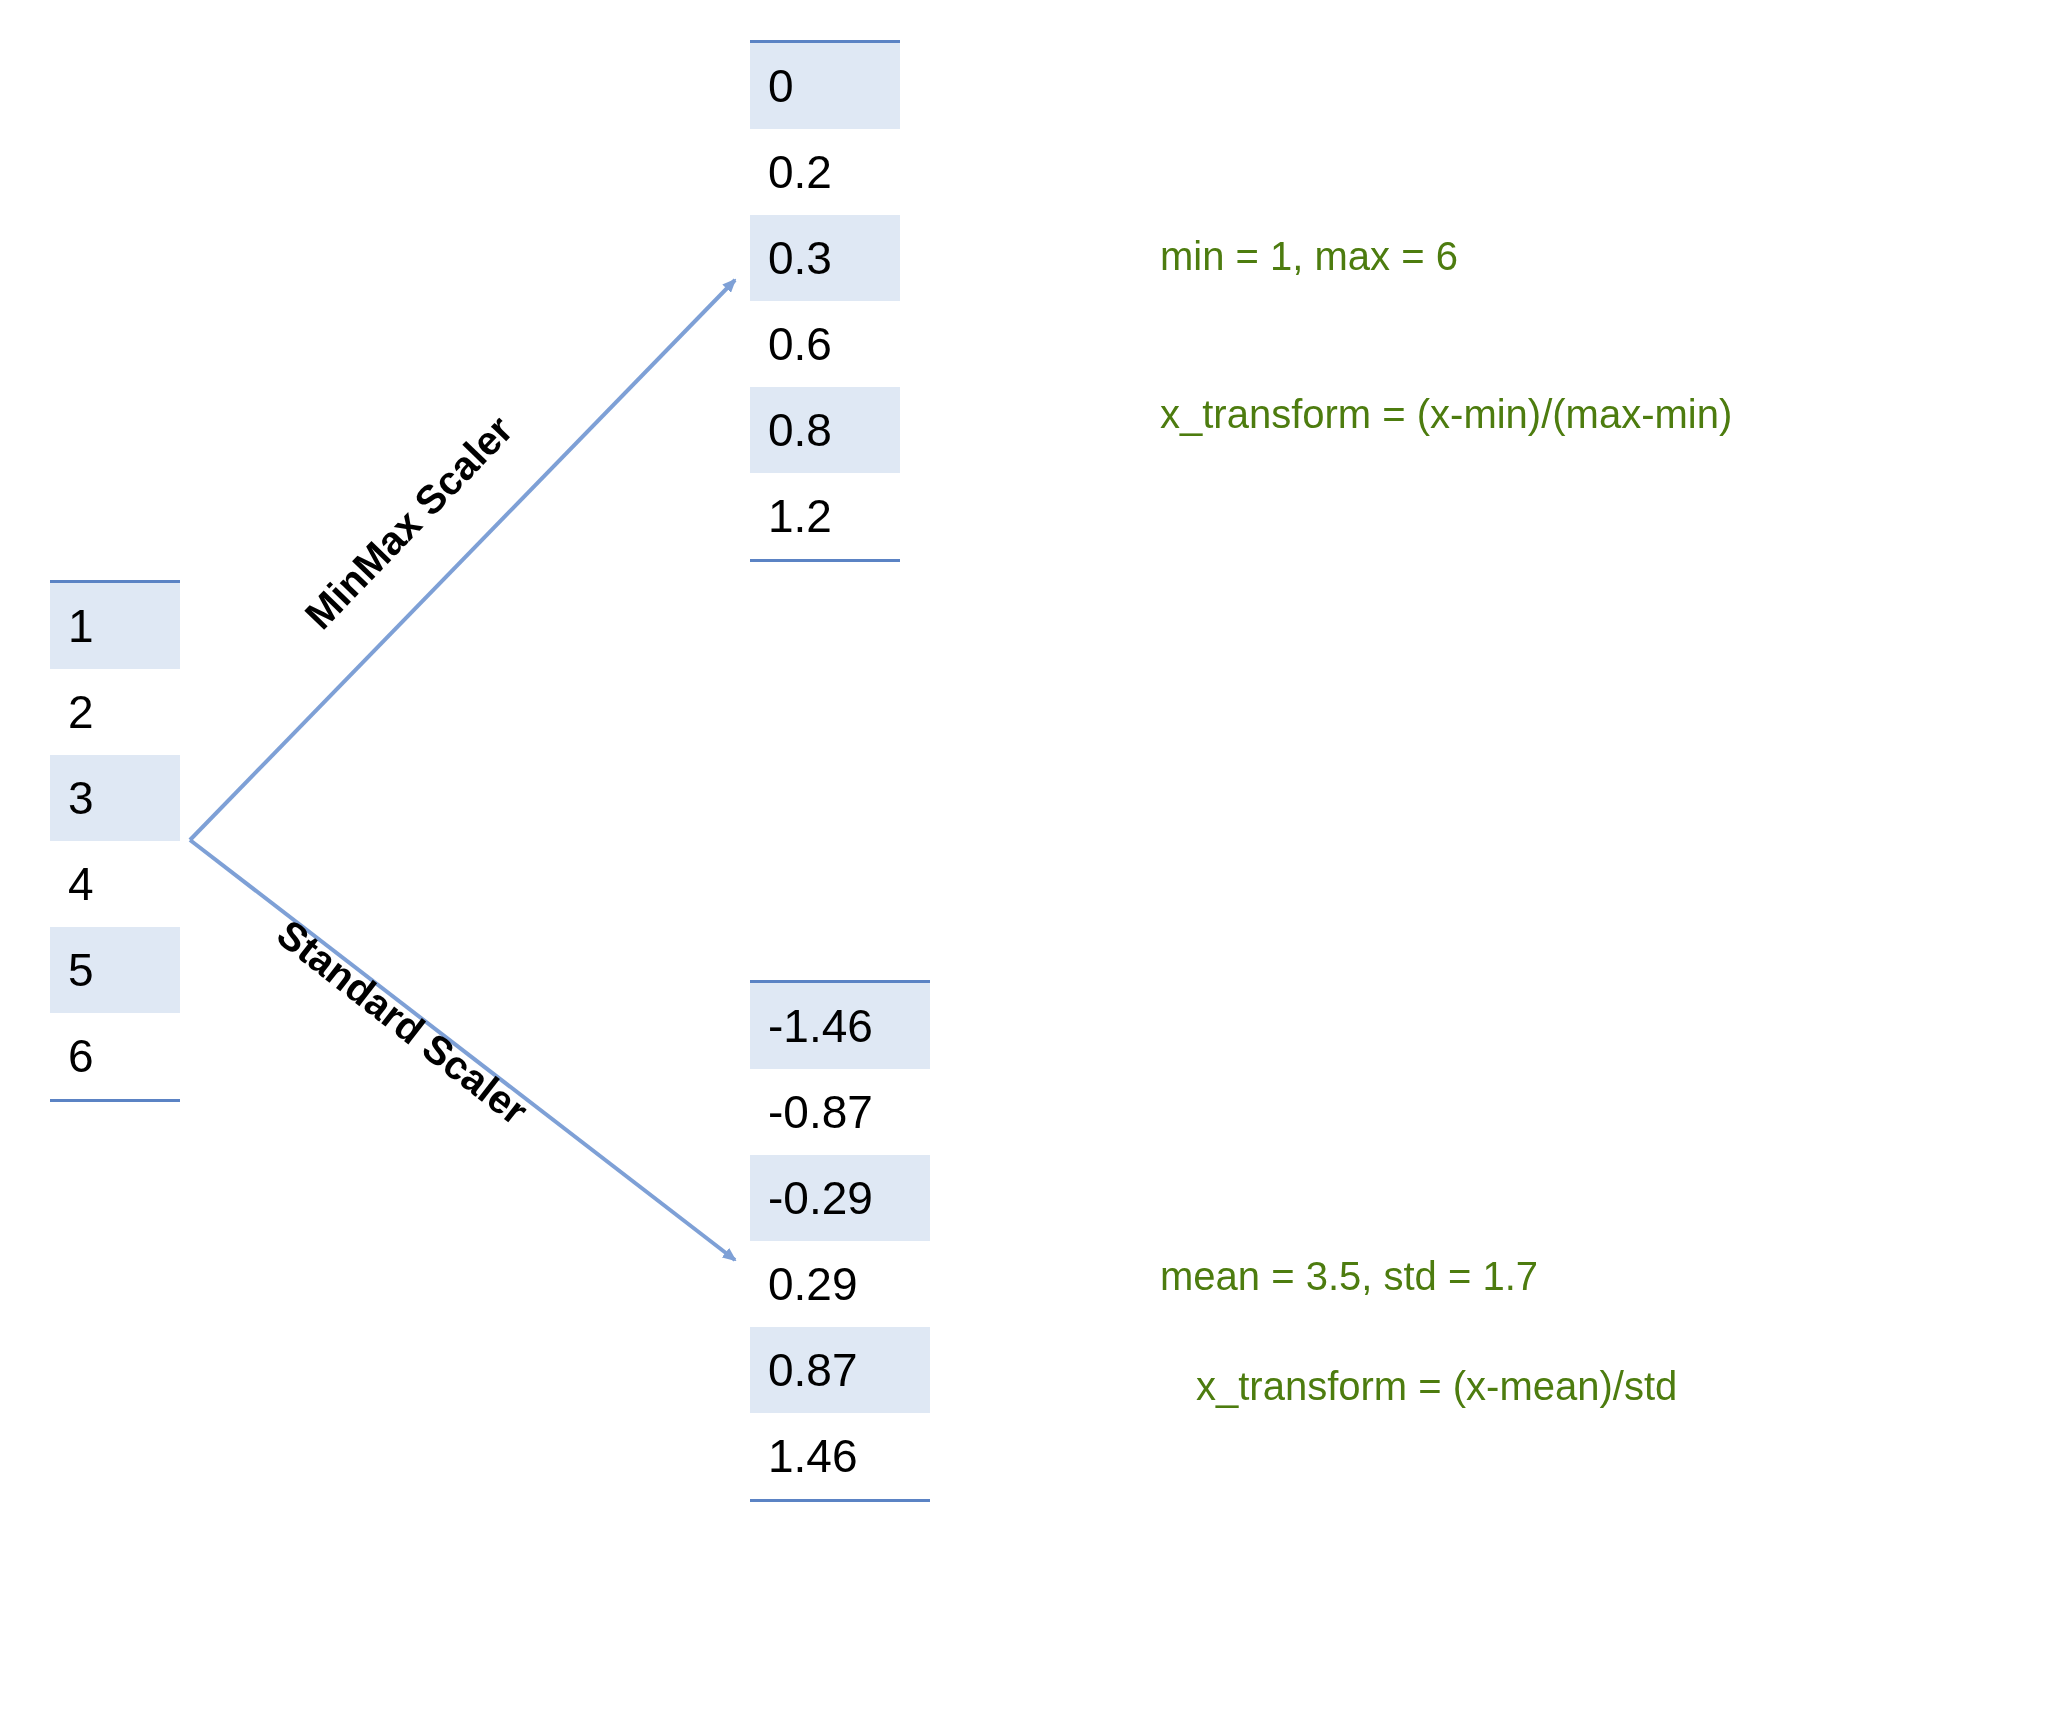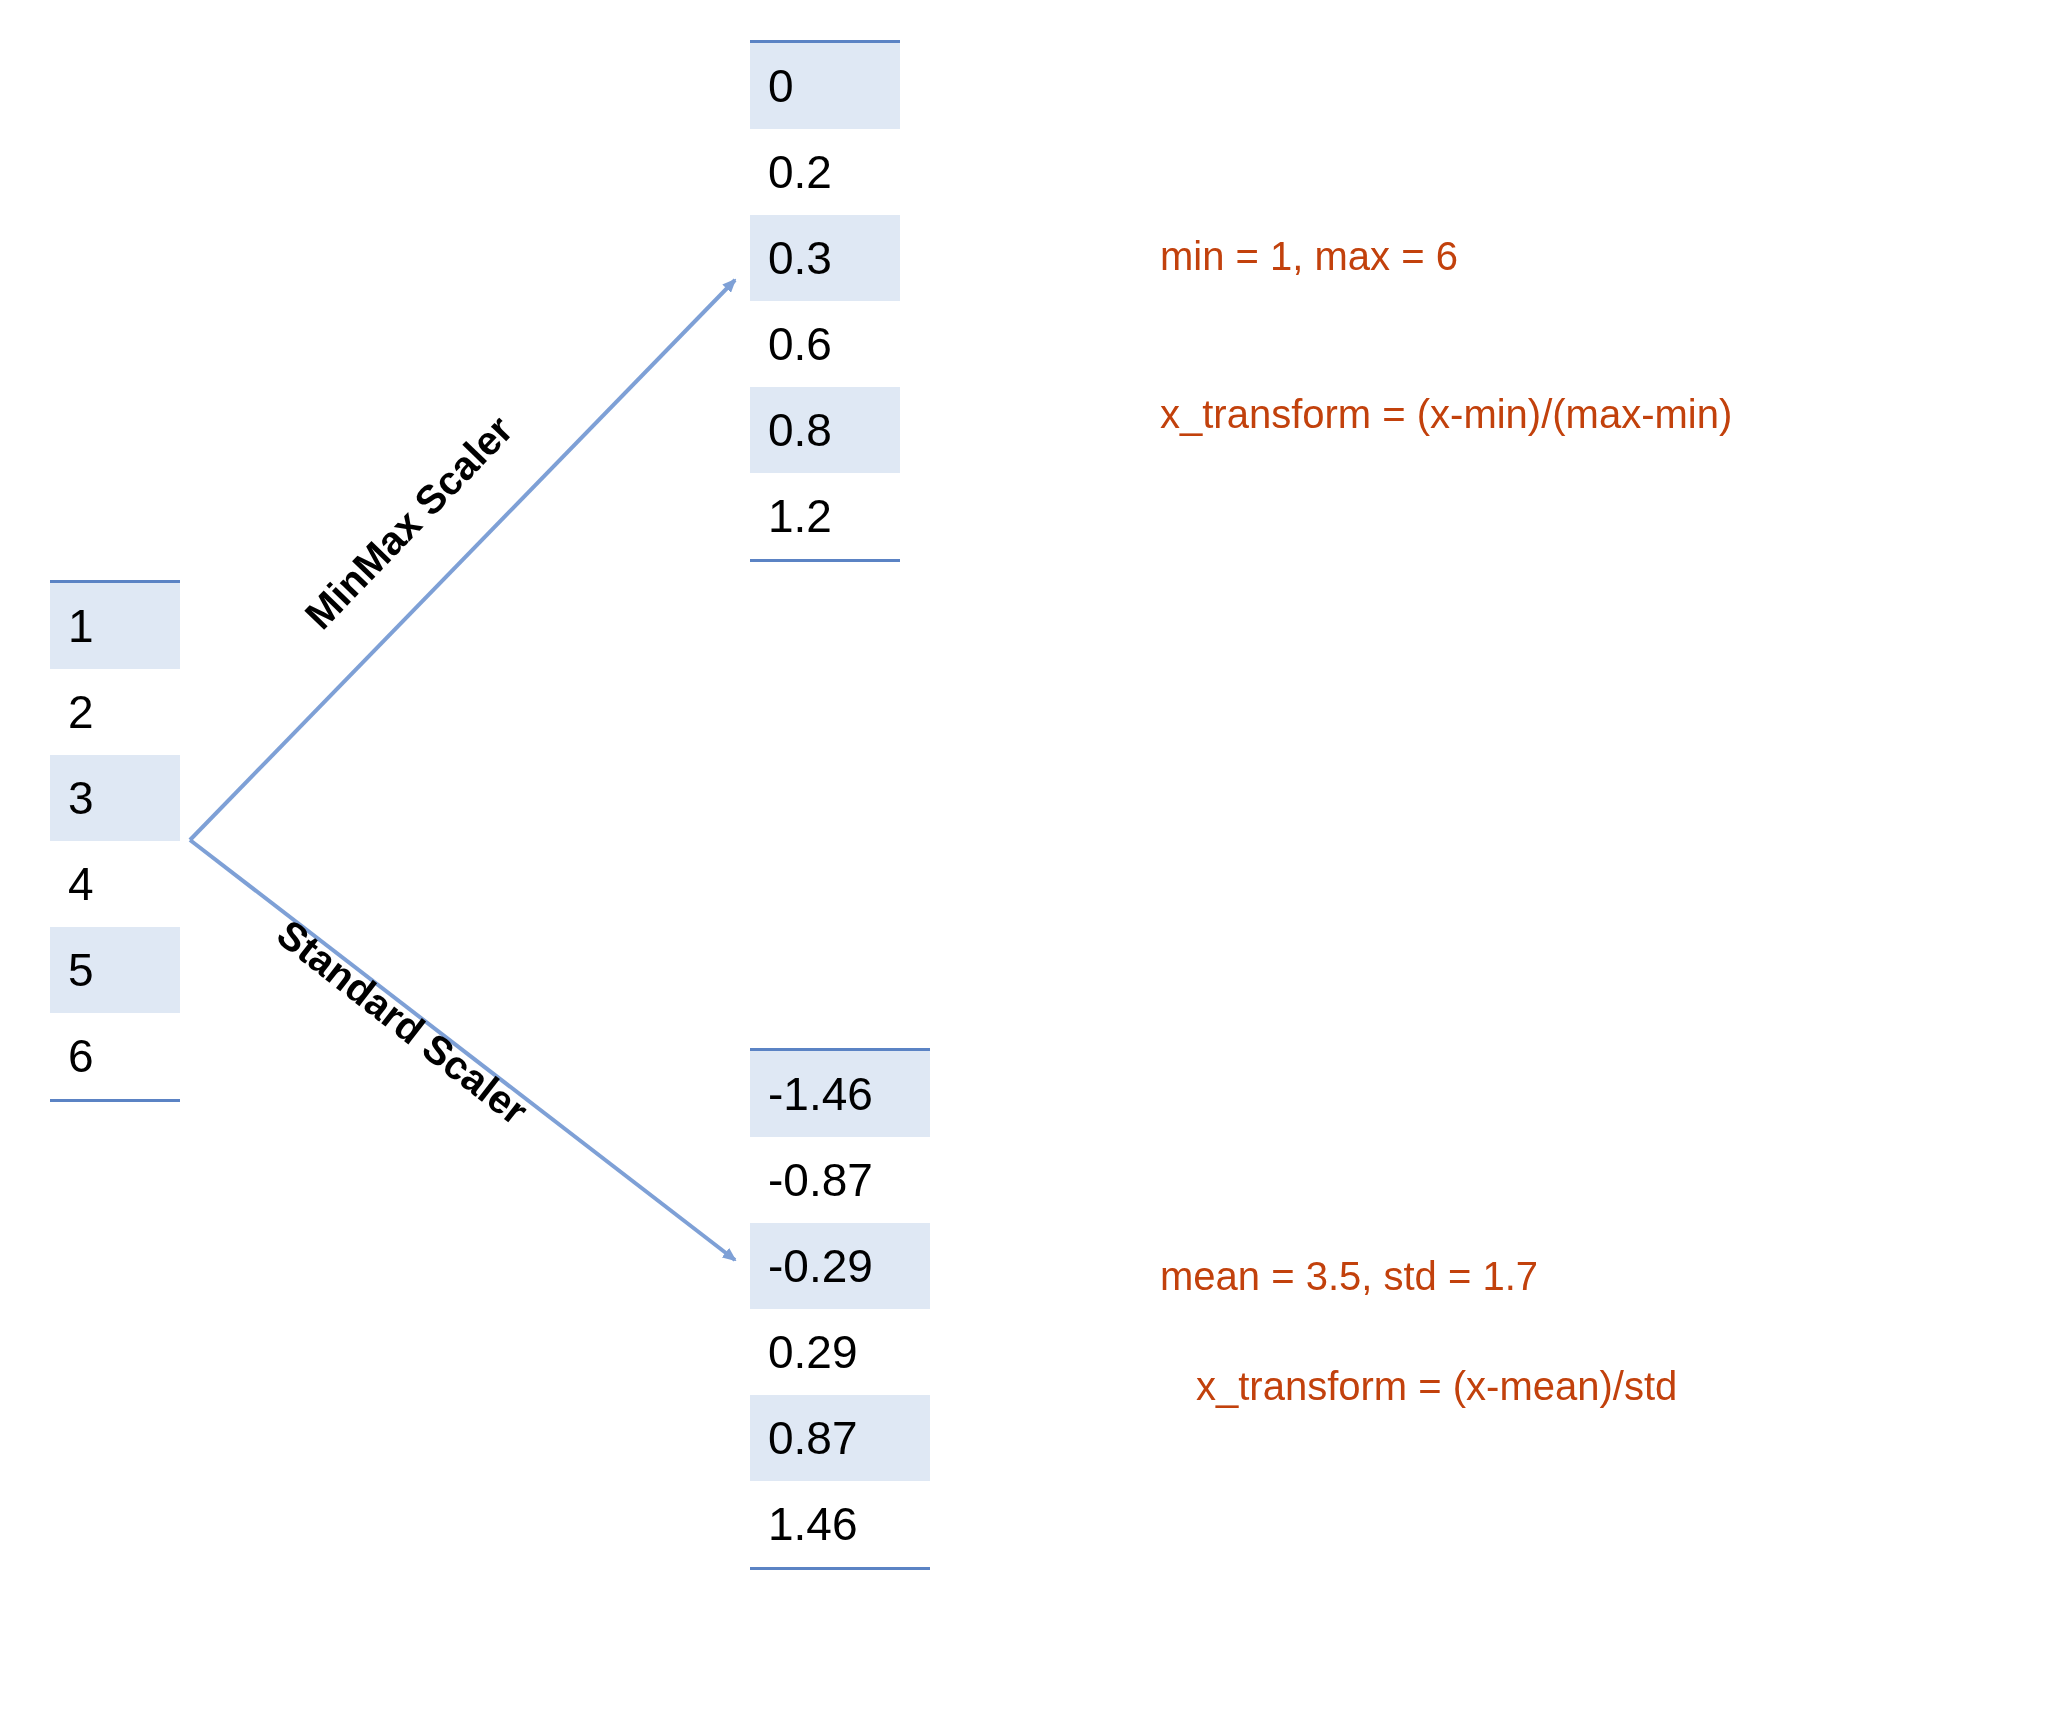--- a/index.html
+++ b/index.html
@@ -34,21 +34,21 @@
   .col-border-bottom-wrapper {
     position: absolute;
     bottom: -3px;
     left: 0;
     border-bottom: 3px solid #5b83c4;
   }
   .annot {
     position: absolute;
     font-size: 40px;
     line-height: 1.3;
-    color: #c2410c;
+    color: #4d7c0f;
   }
   svg.arrows {
     position: absolute;
     left: 0;
     top: 0;
     width: 2065px;
     height: 1724px;
     pointer-events: none;
   }
   .arrow-label {
@@ -79,21 +79,21 @@
     <div class="col-border-top"></div>
     <div class="cell shade">0</div>
     <div class="cell">0.2</div>
     <div class="cell shade">0.3</div>
     <div class="cell">0.6</div>
     <div class="cell shade">0.8</div>
     <div class="cell">1.2</div>
     <div class="col-border-bottom-wrapper" style="width:150px;"></div>
   </div>
 
-  <div class="col" style="left:750px; top:1048px; width:180px;">
+  <div class="col" style="left:750px; top:980px; width:180px;">
     <div class="col-border-top"></div>
     <div class="cell shade">-1.46</div>
     <div class="cell">-0.87</div>
     <div class="cell shade">-0.29</div>
     <div class="cell">0.29</div>
     <div class="cell shade">0.87</div>
     <div class="cell">1.46</div>
     <div class="col-border-bottom-wrapper" style="width:180px;"></div>
   </div>
 

